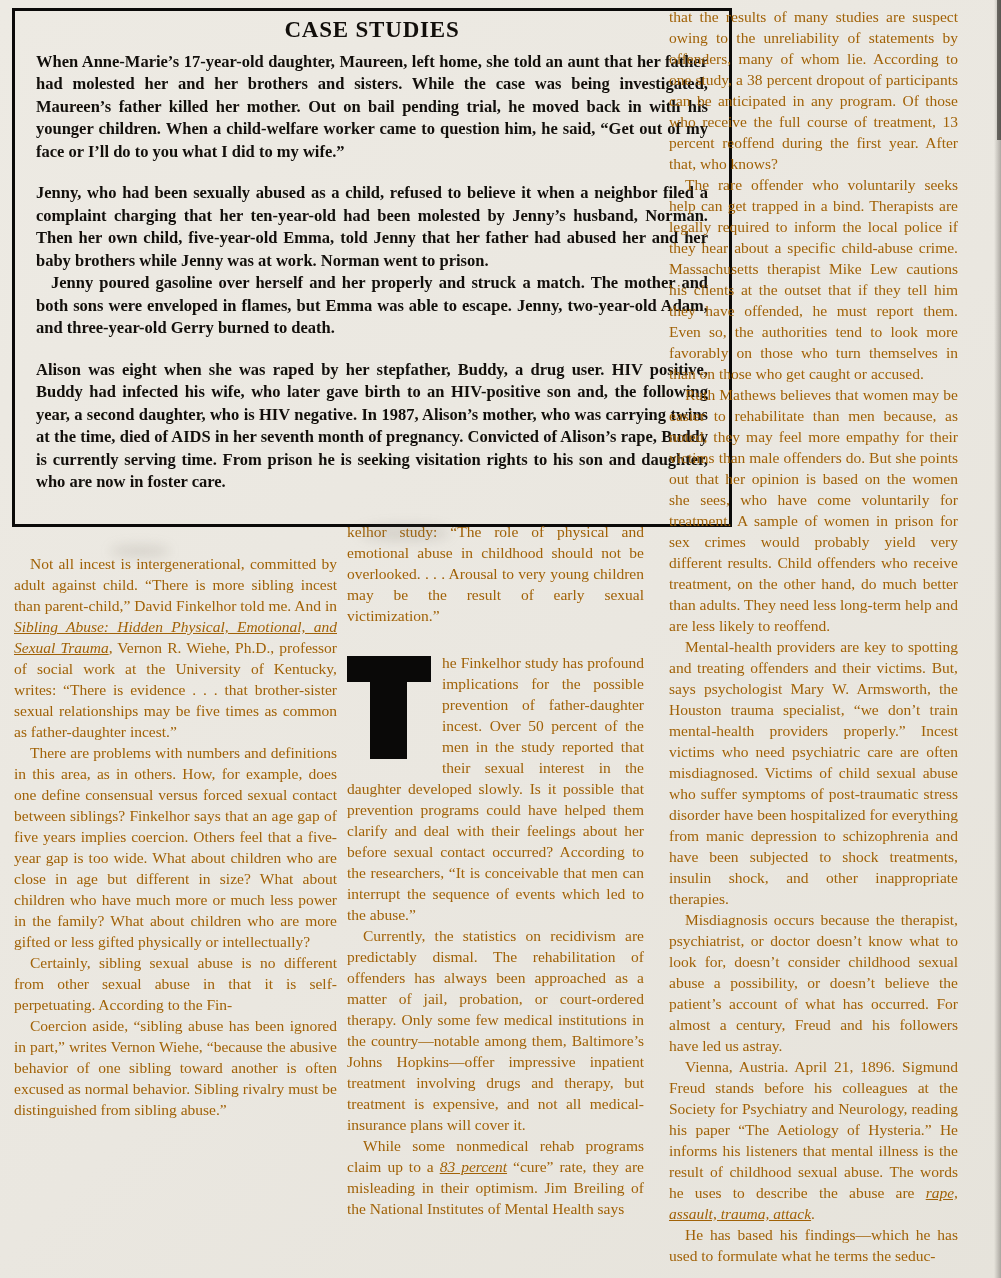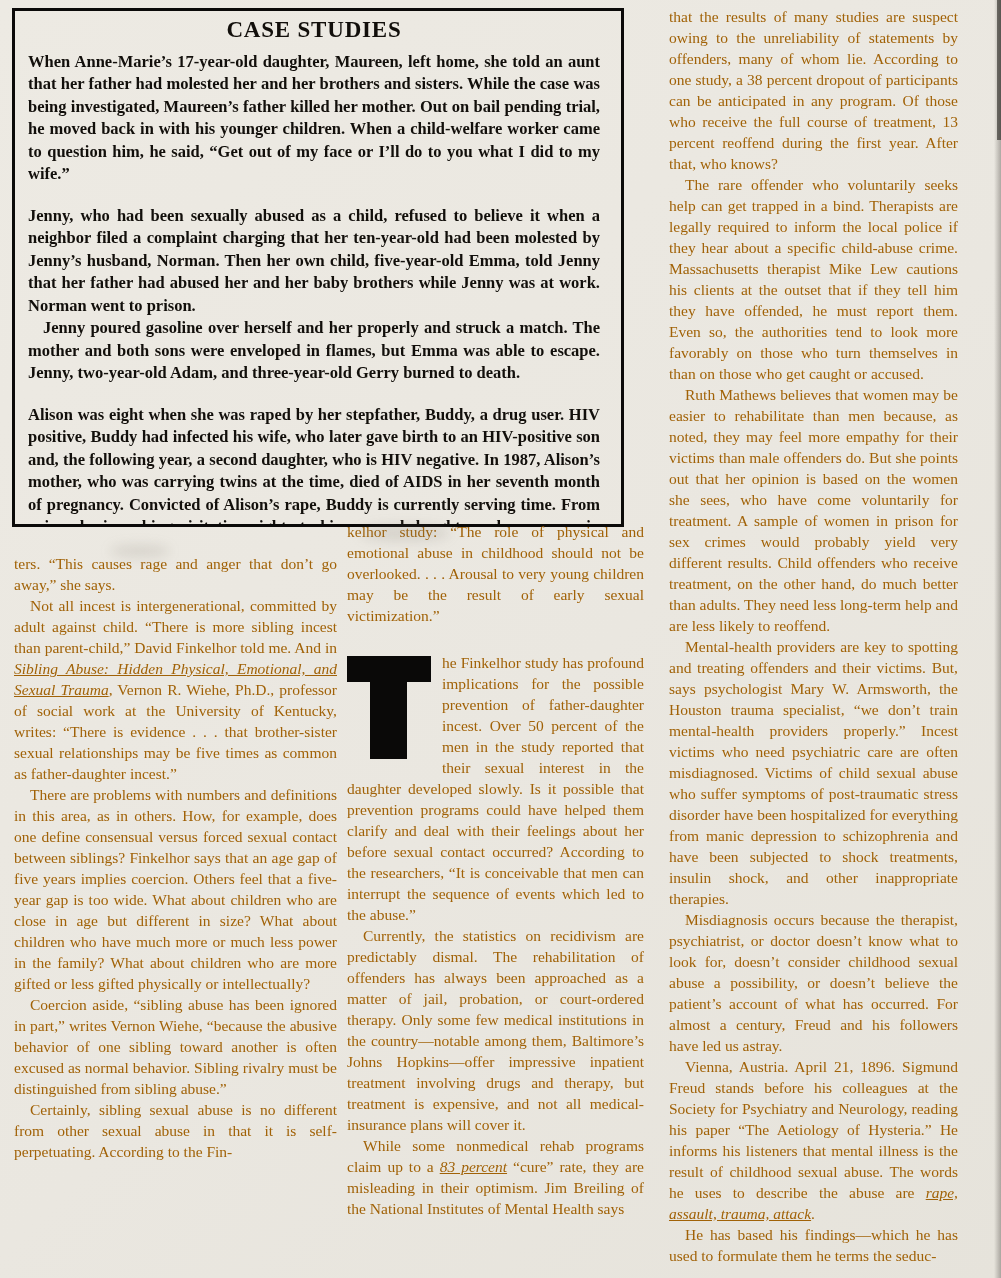--- a/index.html
+++ b/index.html
@@ -14,23 +14,23 @@
   
   .edge-right{position:absolute;top:0;right:0;width:7px;height:100%;
     background:linear-gradient(90deg,rgba(0,0,0,0),rgba(55,50,45,.35));}
   .edge-corner{position:absolute;right:0;top:0;width:4px;height:140px;background:rgba(20,18,15,.55);}
   .smudge{position:absolute;border-radius:50%;filter:blur(6px);background:rgba(120,115,105,.18);}
   .smudge.s1{left:360px;top:525px;width:90px;height:16px;}
   .smudge.s2{left:110px;top:545px;width:60px;height:12px;}
 
   
   .case-box{
-    position:absolute;left:12px;top:8px;width:612px;height:519px;
+    position:absolute;left:12px;top:8px;width:720px;height:519px;
     box-sizing:border-box;border:3px solid #0b0a09;
-    padding:5px 21px 8px 13px;
+    padding:5px 21px 8px 21px;
     text-align:justify;overflow:hidden;
     font-weight:700;font-size:16.5px;line-height:22.5px;color:#120f0b;
   }
   .box-title{
     text-align:center;font-size:23px;font-weight:800;letter-spacing:.8px;
     margin:3px 0 9px 0;
   }
   .case-box p{margin:0;}
   .case-box p.gap{margin-top:19px;}
   .case-box p.indent{text-indent:15px;}
@@ -59,42 +59,41 @@
     <h2 class="box-title">CASE STUDIES</h2>
     <div class="box-body">
         <p class="">When Anne-Marie’s 17-year-old daughter, Maureen, left home, she told an aunt that her father had molested her and her brothers and sisters. While the case was being investigated, Maureen’s father killed her mother. Out on bail pending trial, he moved back in with his younger children. When a child-welfare worker came to question him, he said, “Get out of my face or I’ll do to you what I did to my wife.”</p>
         <p class="gap">Jenny, who had been sexually abused as a child, refused to believe it when a neighbor filed a complaint charging that her ten-year-old had been molested by Jenny’s husband, Norman. Then her own child, five-year-old Emma, told Jenny that her father had abused her and her baby brothers while Jenny was at work. Norman went to prison.</p>
         <p class="indent ">Jenny poured gasoline over herself and her properly and struck a match. The mother and both sons were enveloped in flames, but Emma was able to escape. Jenny, two-year-old Adam, and three-year-old Gerry burned to death.</p>
         <p class="gap">Alison was eight when she was raped by her stepfather, Buddy, a drug user. HIV positive, Buddy had infected his wife, who later gave birth to an HIV-positive son and, the following year, a second daughter, who is HIV negative. In 1987, Alison’s mother, who was carrying twins at the time, died of AIDS in her seventh month of pregnancy. Convicted of Alison’s rape, Buddy is currently serving time. From prison he is seeking visitation rights to his son and daughter, who are now in foster care.</p>
       </div>
   </section>
 
   <section class="col col-left">
-      <p class="">ters. “This causes rage and anger that don’t go away,” she says.</p>
       <p class="indent ">Not all incest is intergenerational, committed by adult against child. “There is more sibling incest than parent-child,” David Finkelhor told me. And in <i>Sibling Abuse: Hidden Physical, Emotional, and Sexual Trauma</i>, Vernon R. Wiehe, Ph.D., professor of social work at the University of Kentucky, writes: “There is evidence . . . that brother-sister sexual relationships may be five times as common as father-daughter incest.”</p>
       <p class="indent ">There are problems with numbers and definitions in this area, as in others. How, for example, does one define consensual versus forced sexual contact between siblings? Finkelhor says that an age gap of five years implies coercion. Others feel that a five-year gap is too wide. What about children who are close in age but different in size? What about children who have much more or much less power in the family? What about children who are more gifted or less gifted physically or intellectually?</p>
+      <p class="indent ">Certainly, sibling sexual abuse is no different from other sexual abuse in that it is self-perpetuating. According to the Fin-</p>
       <p class="indent ">Coercion aside, “sibling abuse has been ignored in part,” writes Vernon Wiehe, “because the abusive behavior of one sibling toward another is often excused as normal behavior. Sibling rivalry must be distinguished from sibling abuse.”</p>
-      <p class="indent ">Certainly, sibling sexual abuse is no different from other sexual abuse in that it is self-perpetuating. According to the Fin-</p>
     </section>
   <section class="col col-mid">
       <p class="">kelhor study: “The role of physical and emotional abuse in childhood should not be overlooked. . . . Arousal to very young children may be the result of early sexual victimization.”</p>
       <p class="gap"><span class="dropcap" aria-label="T">
           <span class="dc-bar"></span>
           <span class="dc-stem"></span>
         </span>he Finkelhor study has profound implications for the possible prevention of father-daughter incest. Over 50 percent of the men in the study reported that their sexual interest in the daughter developed slowly. Is it possible that prevention programs could have helped them clarify and deal with their feelings about her before sexual contact occurred? According to the researchers, “It is conceivable that men can interrupt the sequence of events which led to the abuse.”</p>
       <p class="indent ">Currently, the statistics on recidivism are predictably dismal. The rehabilitation of offenders has always been approached as a matter of jail, probation, or court-ordered therapy. Only some few medical institutions in the country—notable among them, Baltimore’s Johns Hopkins—offer impressive inpatient treatment involving drugs and therapy, but treatment is expensive, and not all medical-insurance plans will cover it.</p>
       <p class="indent ">While some nonmedical rehab programs claim up to a <i>83 percent</i> “cure” rate, they are misleading in their optimism. Jim Breiling of the National Institutes of Mental Health says</p>
     </section>
   <section class="col col-right">
       <p class="">that the results of many studies are suspect owing to the unreliability of statements by offenders, many of whom lie. According to one study, a 38 percent dropout of participants can be anticipated in any program. Of those who receive the full course of treatment, 13 percent reoffend during the first year. After that, who knows?</p>
       <p class="indent ">The rare offender who voluntarily seeks help can get trapped in a bind. Therapists are legally required to inform the local police if they hear about a specific child-abuse crime. Massachusetts therapist Mike Lew cautions his clients at the outset that if they tell him they have offended, he must report them. Even so, the authorities tend to look more favorably on those who turn themselves in than on those who get caught or accused.</p>
       <p class="indent ">Ruth Mathews believes that women may be easier to rehabilitate than men because, as noted, they may feel more empathy for their victims than male offenders do. But she points out that her opinion is based on the women she sees, who have come voluntarily for treatment. A sample of women in prison for sex crimes would probably yield very different results. Child offenders who receive treatment, on the other hand, do much better than adults. They need less long-term help and are less likely to reoffend.</p>
       <p class="indent ">Mental-health providers are key to spotting and treating offenders and their victims. But, says psychologist Mary W. Armsworth, the Houston trauma specialist, “we don’t train mental-health providers properly.” Incest victims who need psychiatric care are often misdiagnosed. Victims of child sexual abuse who suffer symptoms of post-traumatic stress disorder have been hospitalized for everything from manic depression to schizophrenia and have been subjected to shock treatments, insulin shock, and other inappropriate therapies.</p>
       <p class="indent ">Misdiagnosis occurs because the therapist, psychiatrist, or doctor doesn’t know what to look for, doesn’t consider childhood sexual abuse a possibility, or doesn’t believe the patient’s account of what has occurred. For almost a century, Freud and his followers have led us astray.</p>
       <p class="indent ">Vienna, Austria. April 21, 1896. Sigmund Freud stands before his colleagues at the Society for Psychiatry and Neurology, reading his paper “The Aetiology of Hysteria.” He informs his listeners that mental illness is the result of childhood sexual abuse. The words he uses to describe the abuse are <i>rape, assault, trauma, attack</i>.</p>
-      <p class="indent ">He has based his findings—which he has used to formulate them he terms the seduc-</p>
+      <p class="indent ">He has based his findings—which he has used to formulate what he terms the seduc-</p>
     </section>
 
   <div class="smudge s1"></div>
   <div class="smudge s2"></div>
   <div class="edge-right"></div>
   <div class="edge-corner"></div>
 </div>
 
 </body></html>

